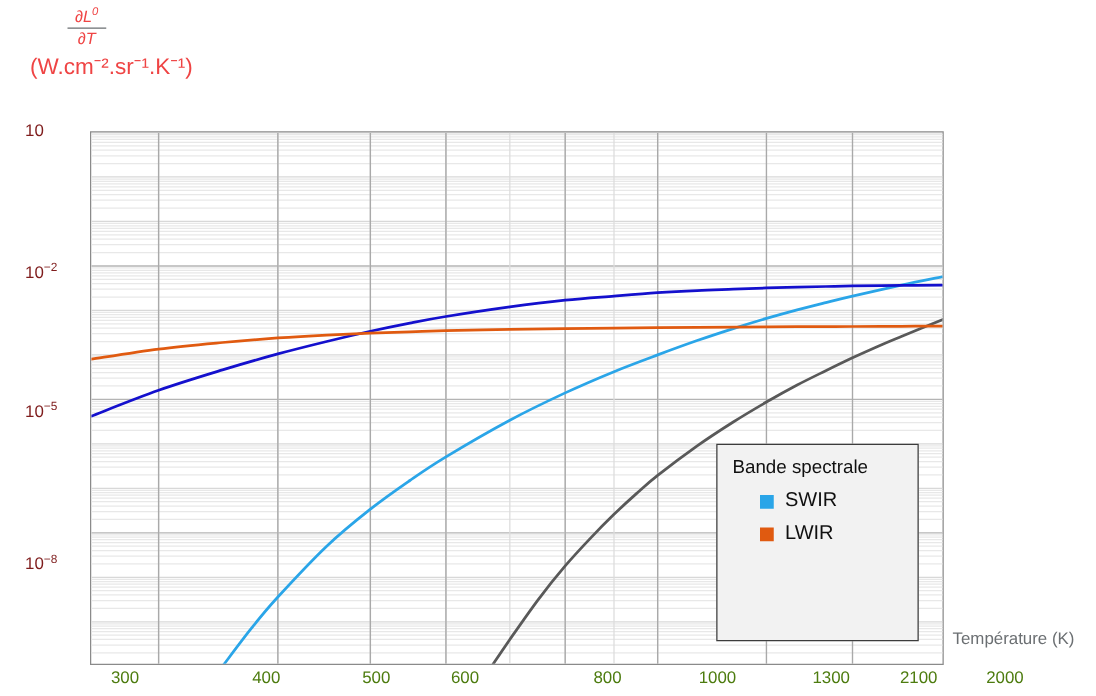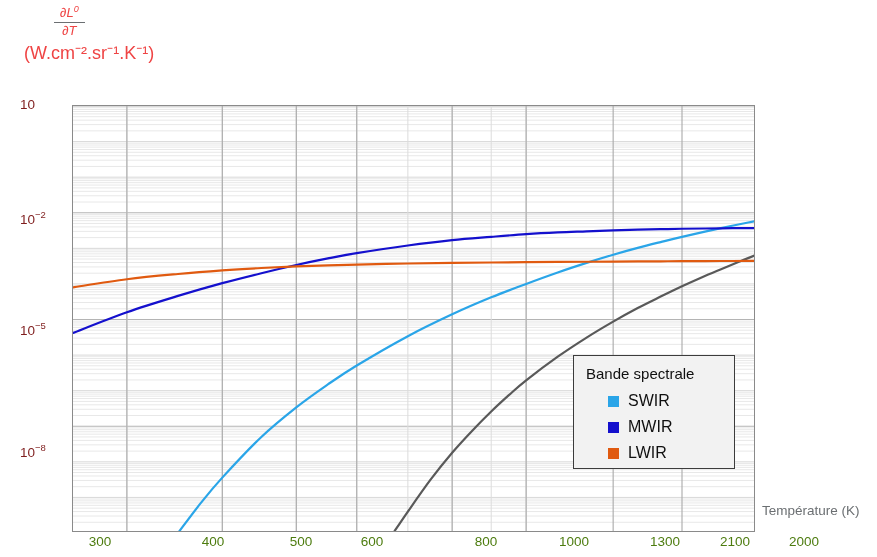--- a/index.html
+++ b/index.html
@@ -23,21 +23,21 @@
 
   
   .ytick{position:absolute;color:#7f1d1d;font-size:13.5px;text-align:left;width:46px;}
   .ytick sup{font-size:9.5px;}
   .xtick{position:absolute;color:#4d7c0f;font-size:13.5px;text-align:center;width:50px;top:534px;}
 
   
   #xlabel{position:absolute;color:#6b6f72;font-size:13.5px;left:762px;top:503px;white-space:nowrap;}
 
   
-  #legend{position:absolute;left:573px;top:355px;width:162px;height:114px;
+  #legend{position:absolute;left:573px;top:355px;width:162px;height:158px;
           background:#f2f2f2;border:1.3px solid #3c3c3c;box-sizing:border-box;
           padding:8px 10px 6px 10px;}
   #legend .ltitle{font-size:15px;color:#101010;margin:1px 0 6px 2px;}
   #legend .lrow{display:flex;align-items:center;height:26px;padding-left:24px;}
   #legend .lsw{width:11px;height:11px;display:inline-block;margin-right:9px;flex:0 0 auto;}
   #legend .ltxt{font-size:16px;color:#101010;}
 </style>
 </head>
 <body>
 
@@ -207,22 +207,18 @@
 
   <div id="xlabel">Température (K)</div>
 
   <div id="legend">
     <div class="ltitle">Bande spectrale</div>
     <div class="lrow">
       <span class="lsw" style="background: rgb(42, 165, 232);"></span>
       <span class="ltxt">SWIR</span>
     </div>
     <div class="lrow">
-      <span class="lsw" style="background: rgb(20, 16, 205);"></span>
-      <span class="ltxt">MWIR</span>
-    </div>
-    <div class="lrow">
       <span class="lsw" style="background: rgb(224, 90, 16);"></span>
       <span class="ltxt">LWIR</span>
     </div>
   </div>
 
 </div>
 
 </body></html>

